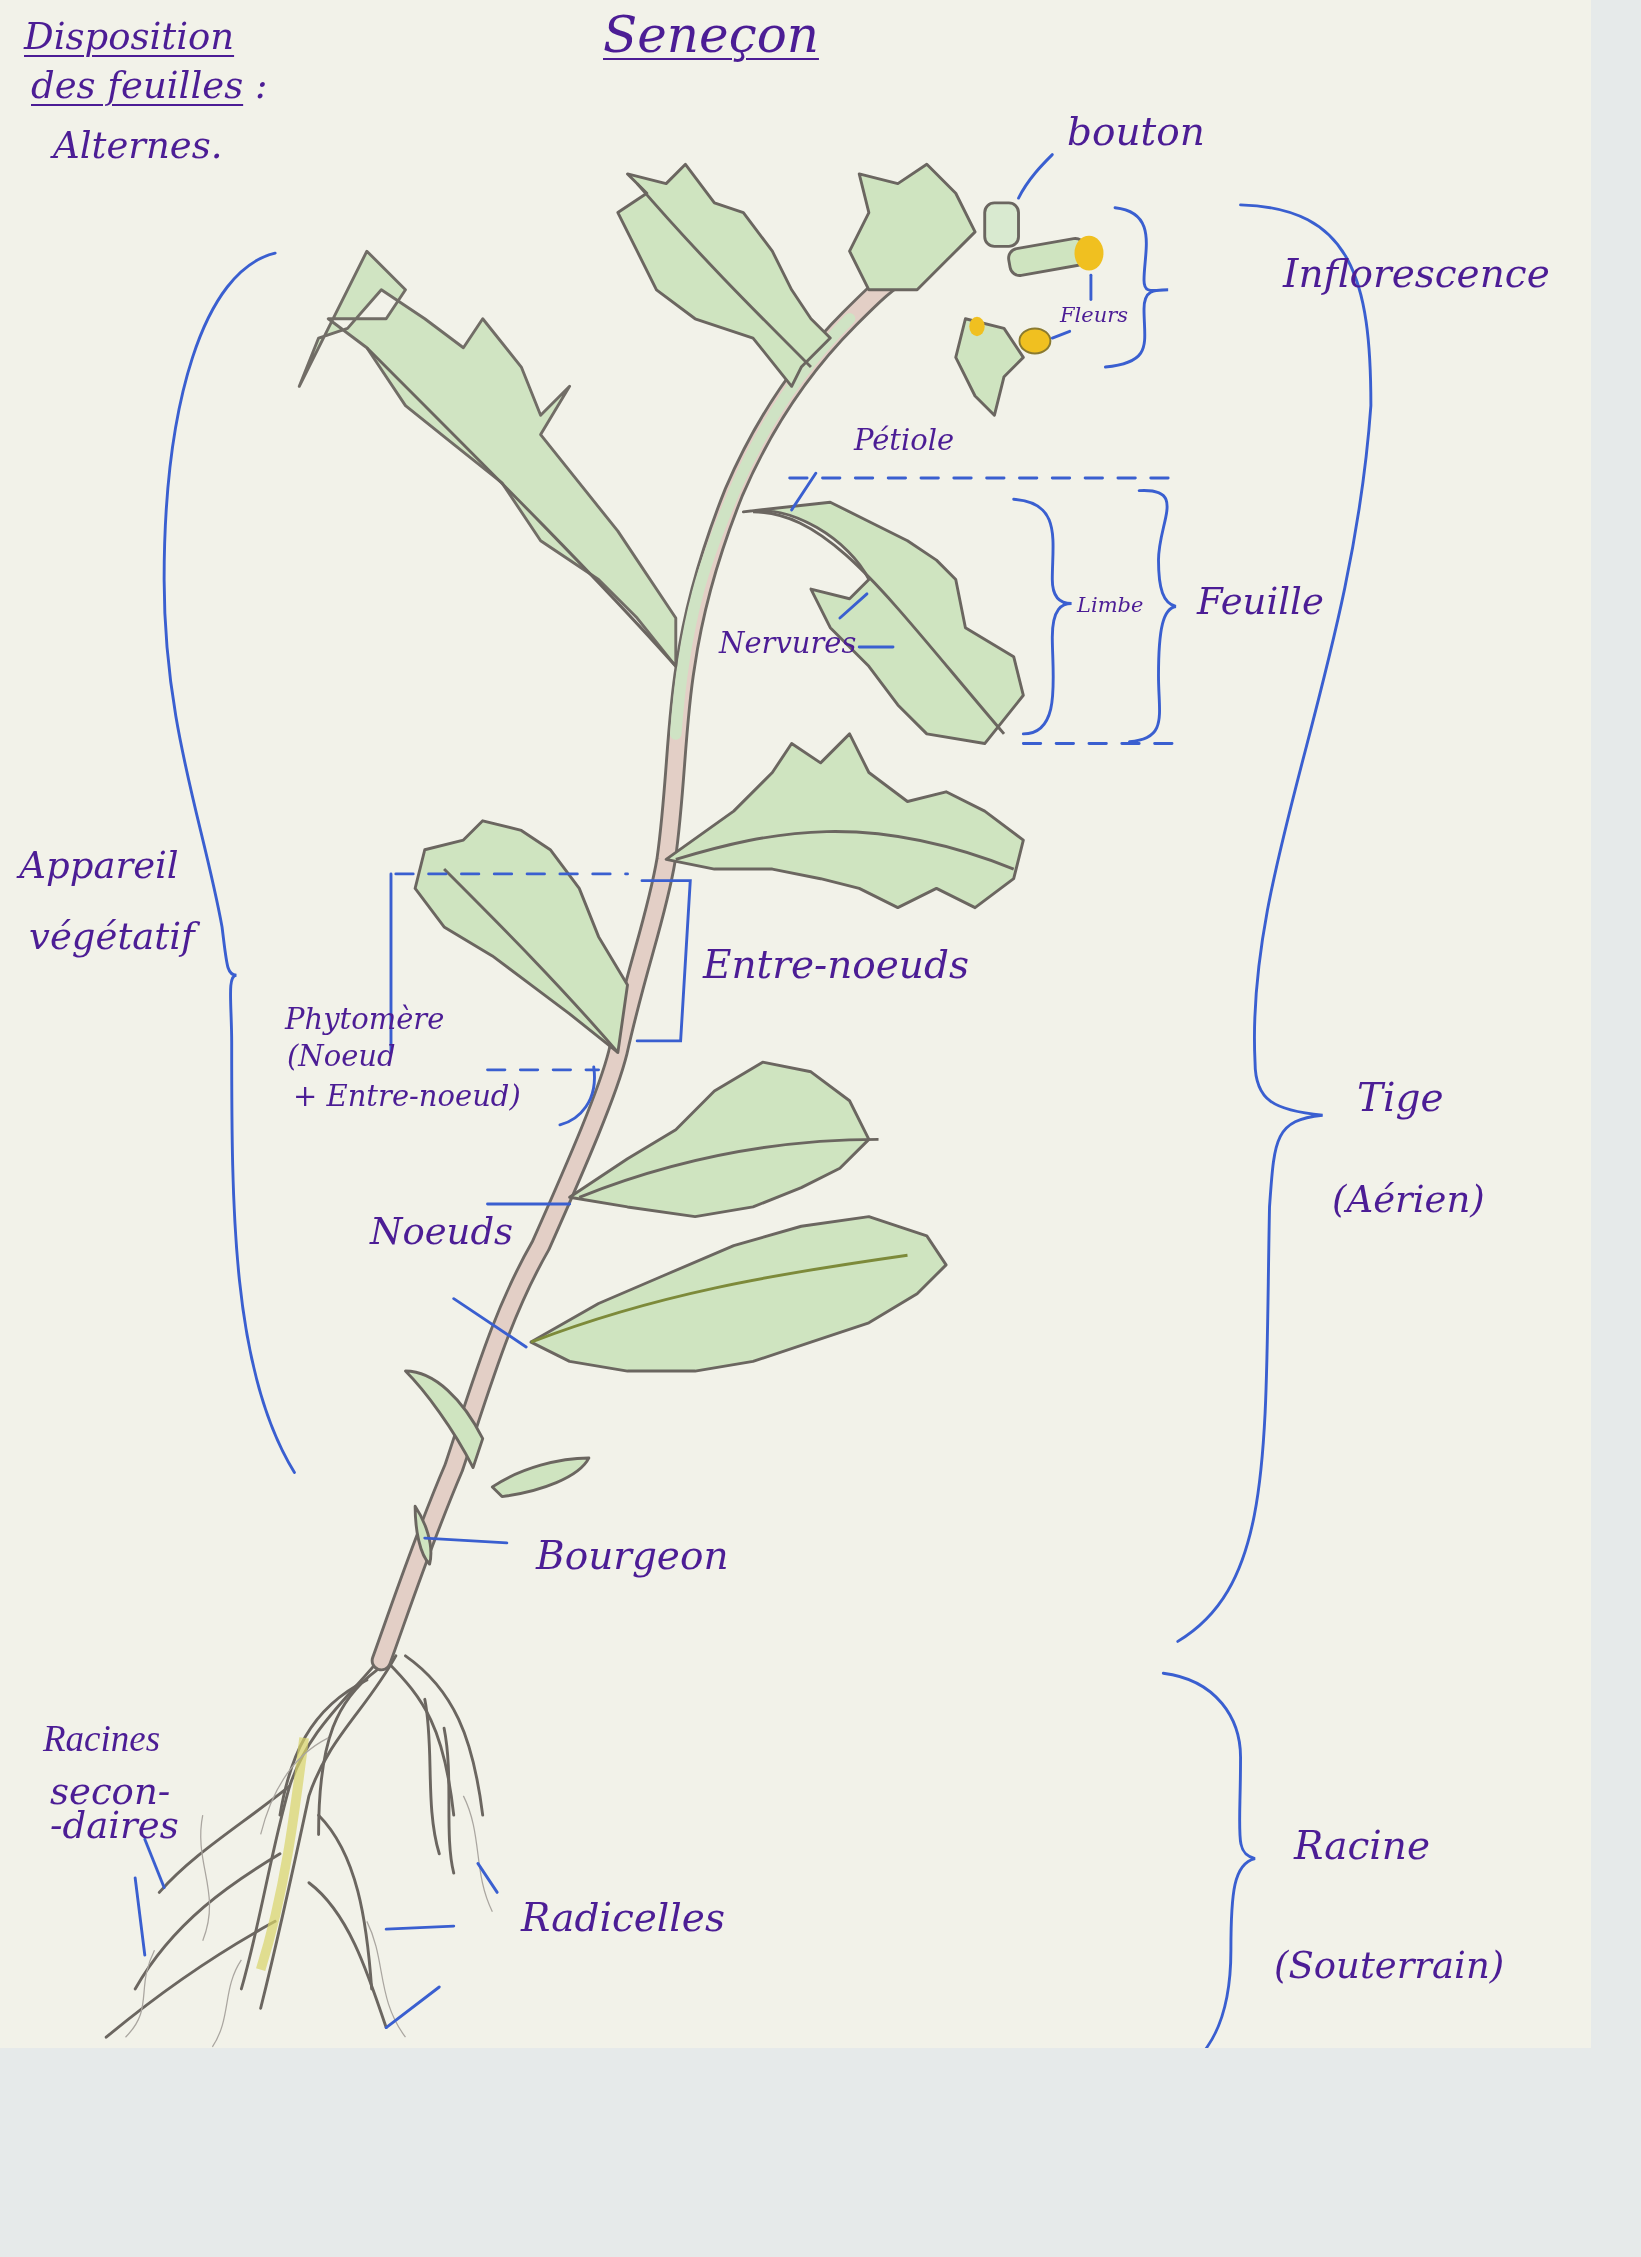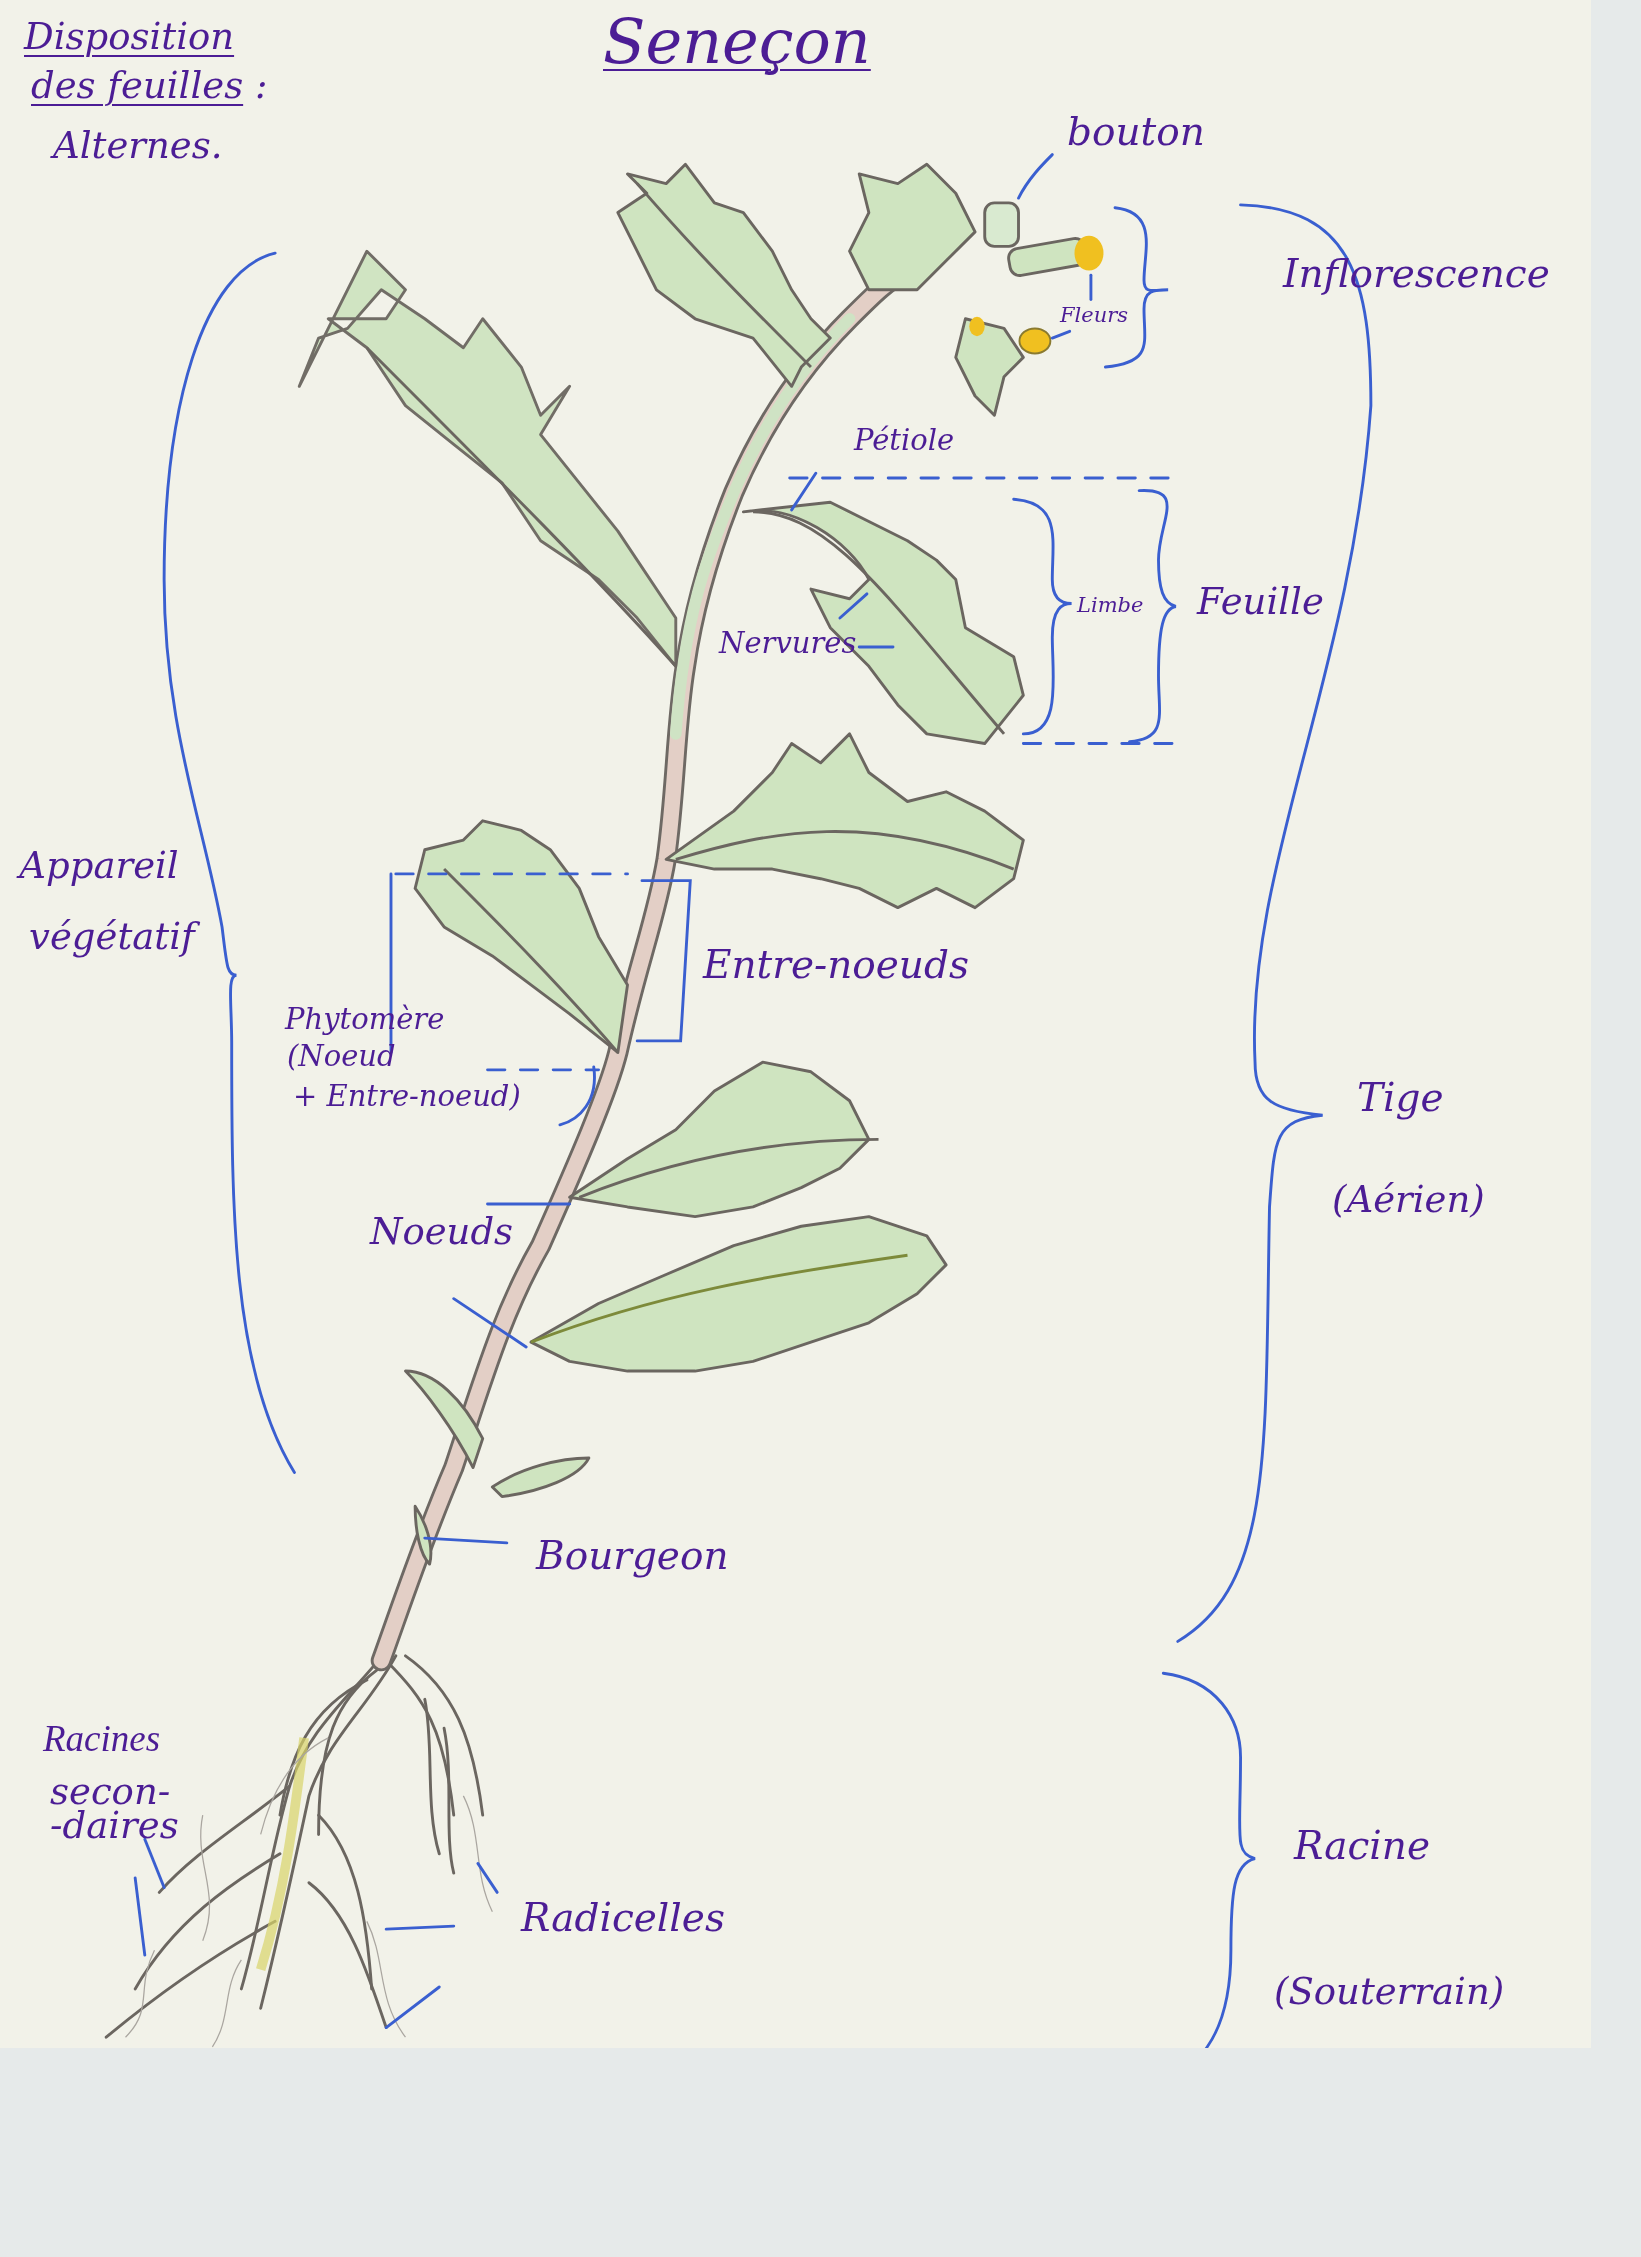--- a/index.html
+++ b/index.html
@@ -11,21 +11,21 @@
   .paper {
     position:absolute; left:0; top:0; width:1591px; height:2048px;
     background:#f2f2e9;
   }
   .drawing { position:absolute; left:0; top:0; width:1591px; height:2048px; }
   .lbl {
     position:absolute; color:#4c1d95; font-family:"DejaVu Serif", serif;
     font-style:italic; white-space:nowrap; line-height:1.1;
   }
   .u { text-decoration:underline; text-decoration-thickness:1.9px; text-underline-offset:5.8px; }
-  .title { font-size:62px; }
+  .title { font-size:50px; }
   .big { font-size:39px; }
   .mid { font-size:37px; }
   .small { font-size:29px; }
   .tiny { font-size:21px; }
 </style>
 </head>
 <body>
 
 <div class="paper"></div>
 
@@ -179,14 +179,14 @@
 <div class="lbl mid" style="left:370px;top:1212px;text-align:center;">Noeuds</div>
 <div class="lbl big" style="left:536px;top:1535px;">Bourgeon</div>
 
 <div class="lbl mid" style="left:43px;top:1719px;font-family:Liberation Serif, serif;">Racines</div>
 <div class="lbl mid" style="left:50px;top:1772px;">secon-</div>
 <div class="lbl mid" style="left:50px;top:1806px;">-daires</div>
 
 <div class="lbl big" style="left:521px;top:1897px;">Radicelles</div>
 
 <div class="lbl big" style="left:1294px;top:1825px;">Racine</div>
-<div class="lbl mid" style="left:1274px;top:1946px;margin-top:26px;">(Souterrain)</div>
+<div class="lbl mid" style="left:1274px;top:1946px;">(Souterrain)</div>
 
 
 </body></html>

